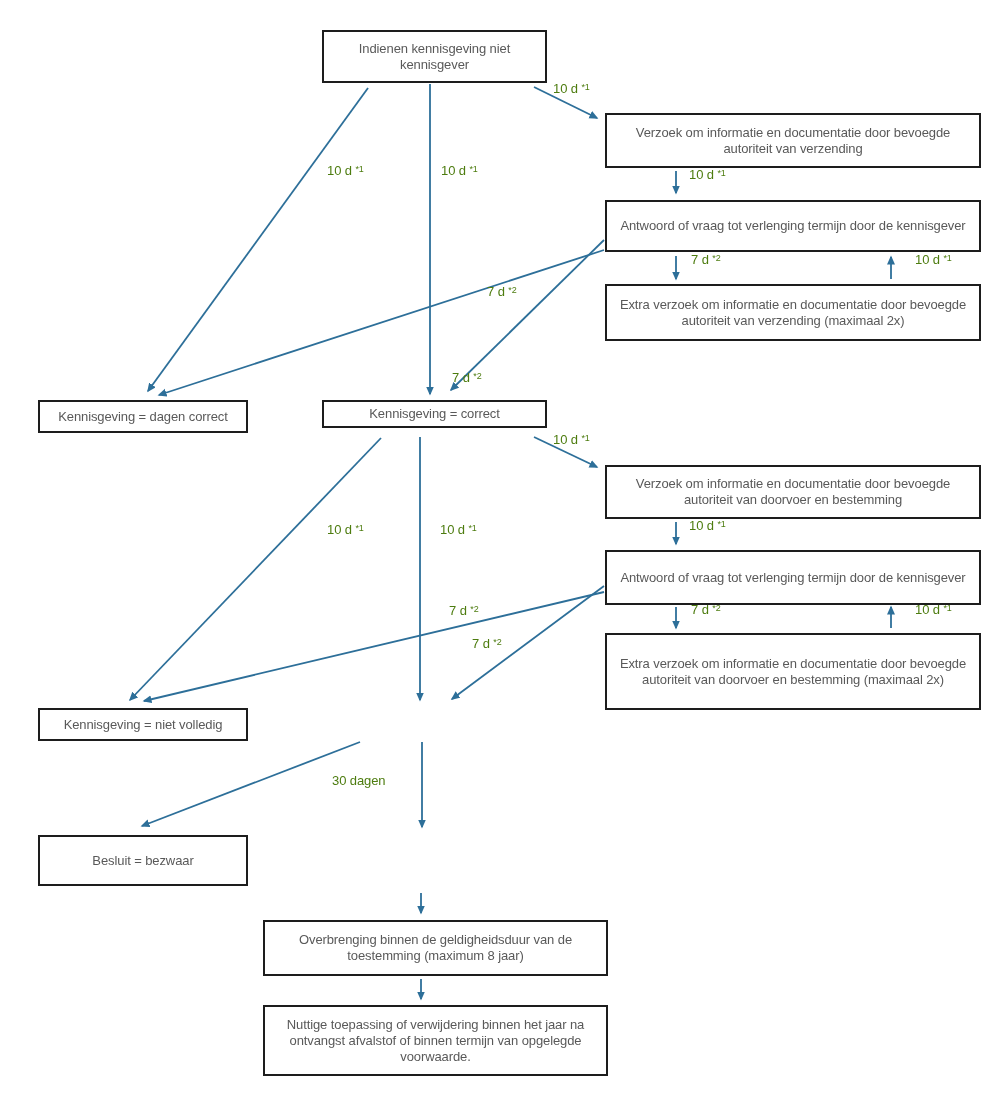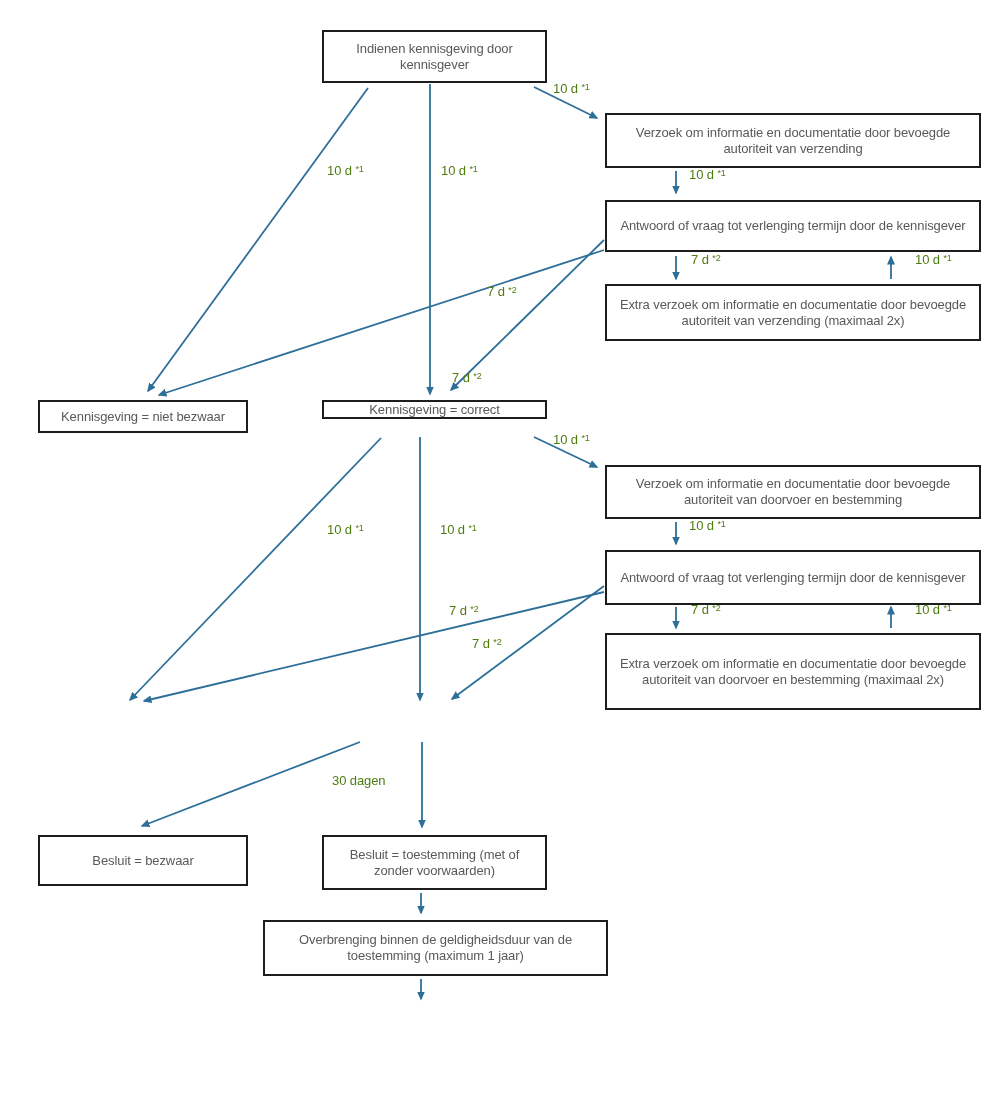--- a/index.html
+++ b/index.html
@@ -50,54 +50,57 @@
       <line x1="604" y1="592" x2="144" y2="701" marker-end="url(#ah)"></line>
       <line x1="604" y1="586" x2="452" y2="699" marker-end="url(#ah)"></line>
       <line x1="360" y1="742" x2="142" y2="826" marker-end="url(#ah)"></line>
       <line x1="422" y1="742" x2="422" y2="827" marker-end="url(#ah)"></line>
       <line x1="421" y1="893" x2="421" y2="913" marker-end="url(#ah)"></line>
       <line x1="421" y1="979" x2="421" y2="999" marker-end="url(#ah)"></line>
     </g>
   </svg>
 
   <div class="box" style="left:322px;top:30px;width:225px;height:53px">
-      <span>Indienen kennisgeving door kennisgever</span>
+      <span>Indienen kennisgeving niet kennisgever</span>
     </div>
   <div class="box" style="left:605px;top:113px;width:376px;height:55px">
       <span>Verzoek om informatie en documentatie door bevoegde autoriteit van verzending</span>
     </div>
   <div class="box" style="left:605px;top:200px;width:376px;height:52px">
       <span>Antwoord of vraag tot verlenging termijn door de kennisgever</span>
     </div>
   <div class="box" style="left:605px;top:284px;width:376px;height:57px">
       <span>Extra verzoek om informatie en documentatie door bevoegde autoriteit van verzending (maximaal 2x)</span>
     </div>
   <div class="box" style="left:38px;top:400px;width:210px;height:33px">
-      <span>Kennisgeving = niet bezwaar</span>
+      <span>Kennisgeving = dagen correct</span>
     </div>
-  <div class="box" style="left:322px;top:400px;width:225px;height:19px">
+  <div class="box" style="left:322px;top:400px;width:225px;height:28px">
       <span>Kennisgeving = correct</span>
     </div>
   <div class="box" style="left:605px;top:465px;width:376px;height:54px">
       <span>Verzoek om informatie en documentatie door bevoegde autoriteit van doorvoer en bestemming</span>
     </div>
   <div class="box" style="left:605px;top:550px;width:376px;height:55px">
       <span>Antwoord of vraag tot verlenging termijn door de kennisgever</span>
     </div>
   <div class="box" style="left:605px;top:633px;width:376px;height:77px">
       <span>Extra verzoek om informatie en documentatie door bevoegde autoriteit van doorvoer en bestemming (maximaal 2x)</span>
     </div>
+  <div class="box" style="left:38px;top:708px;width:210px;height:33px">
+      <span>Kennisgeving = niet volledig</span>
+    </div>
   <div class="box" style="left:38px;top:835px;width:210px;height:51px">
       <span>Besluit = bezwaar</span>
     </div>
-  <div class="box" style="left:322px;top:835px;width:225px;height:55px">
-      <span>Besluit = toestemming (met of zonder voorwaarden)</span>
+  <div class="box" style="left:263px;top:920px;width:345px;height:56px">
+      <span>Overbrenging binnen de geldigheidsduur van de toestemming (maximum 8 jaar)</span>
     </div>
-  <div class="box" style="left:263px;top:920px;width:345px;height:56px">
-      <span>Overbrenging binnen de geldigheidsduur van de toestemming (maximum 1 jaar)</span>
+  <div class="box" style="left:263px;top:1005px;width:345px;height:71px">
+      <span>Nuttige toepassing of verwijdering binnen het jaar na ontvangst afvalstof of binnen termijn van opgelegde voorwaarde.</span>
     </div>
 
   <span class="lbl" style="left:553px;top:80px"><span>10 d </span><sup>*1</sup></span>
   <span class="lbl" style="left:327px;top:162px"><span>10 d </span><sup>*1</sup></span>
   <span class="lbl" style="left:441px;top:162px"><span>10 d </span><sup>*1</sup></span>
   <span class="lbl" style="left:689px;top:166px"><span>10 d </span><sup>*1</sup></span>
   <span class="lbl" style="left:691px;top:251px"><span>7 d </span><sup>*2</sup></span>
   <span class="lbl" style="left:915px;top:251px"><span>10 d </span><sup>*1</sup></span>
   <span class="lbl" style="left:487px;top:283px"><span>7 d </span><sup>*2</sup></span>
   <span class="lbl" style="left:452px;top:369px"><span>7 d </span><sup>*2</sup></span>

